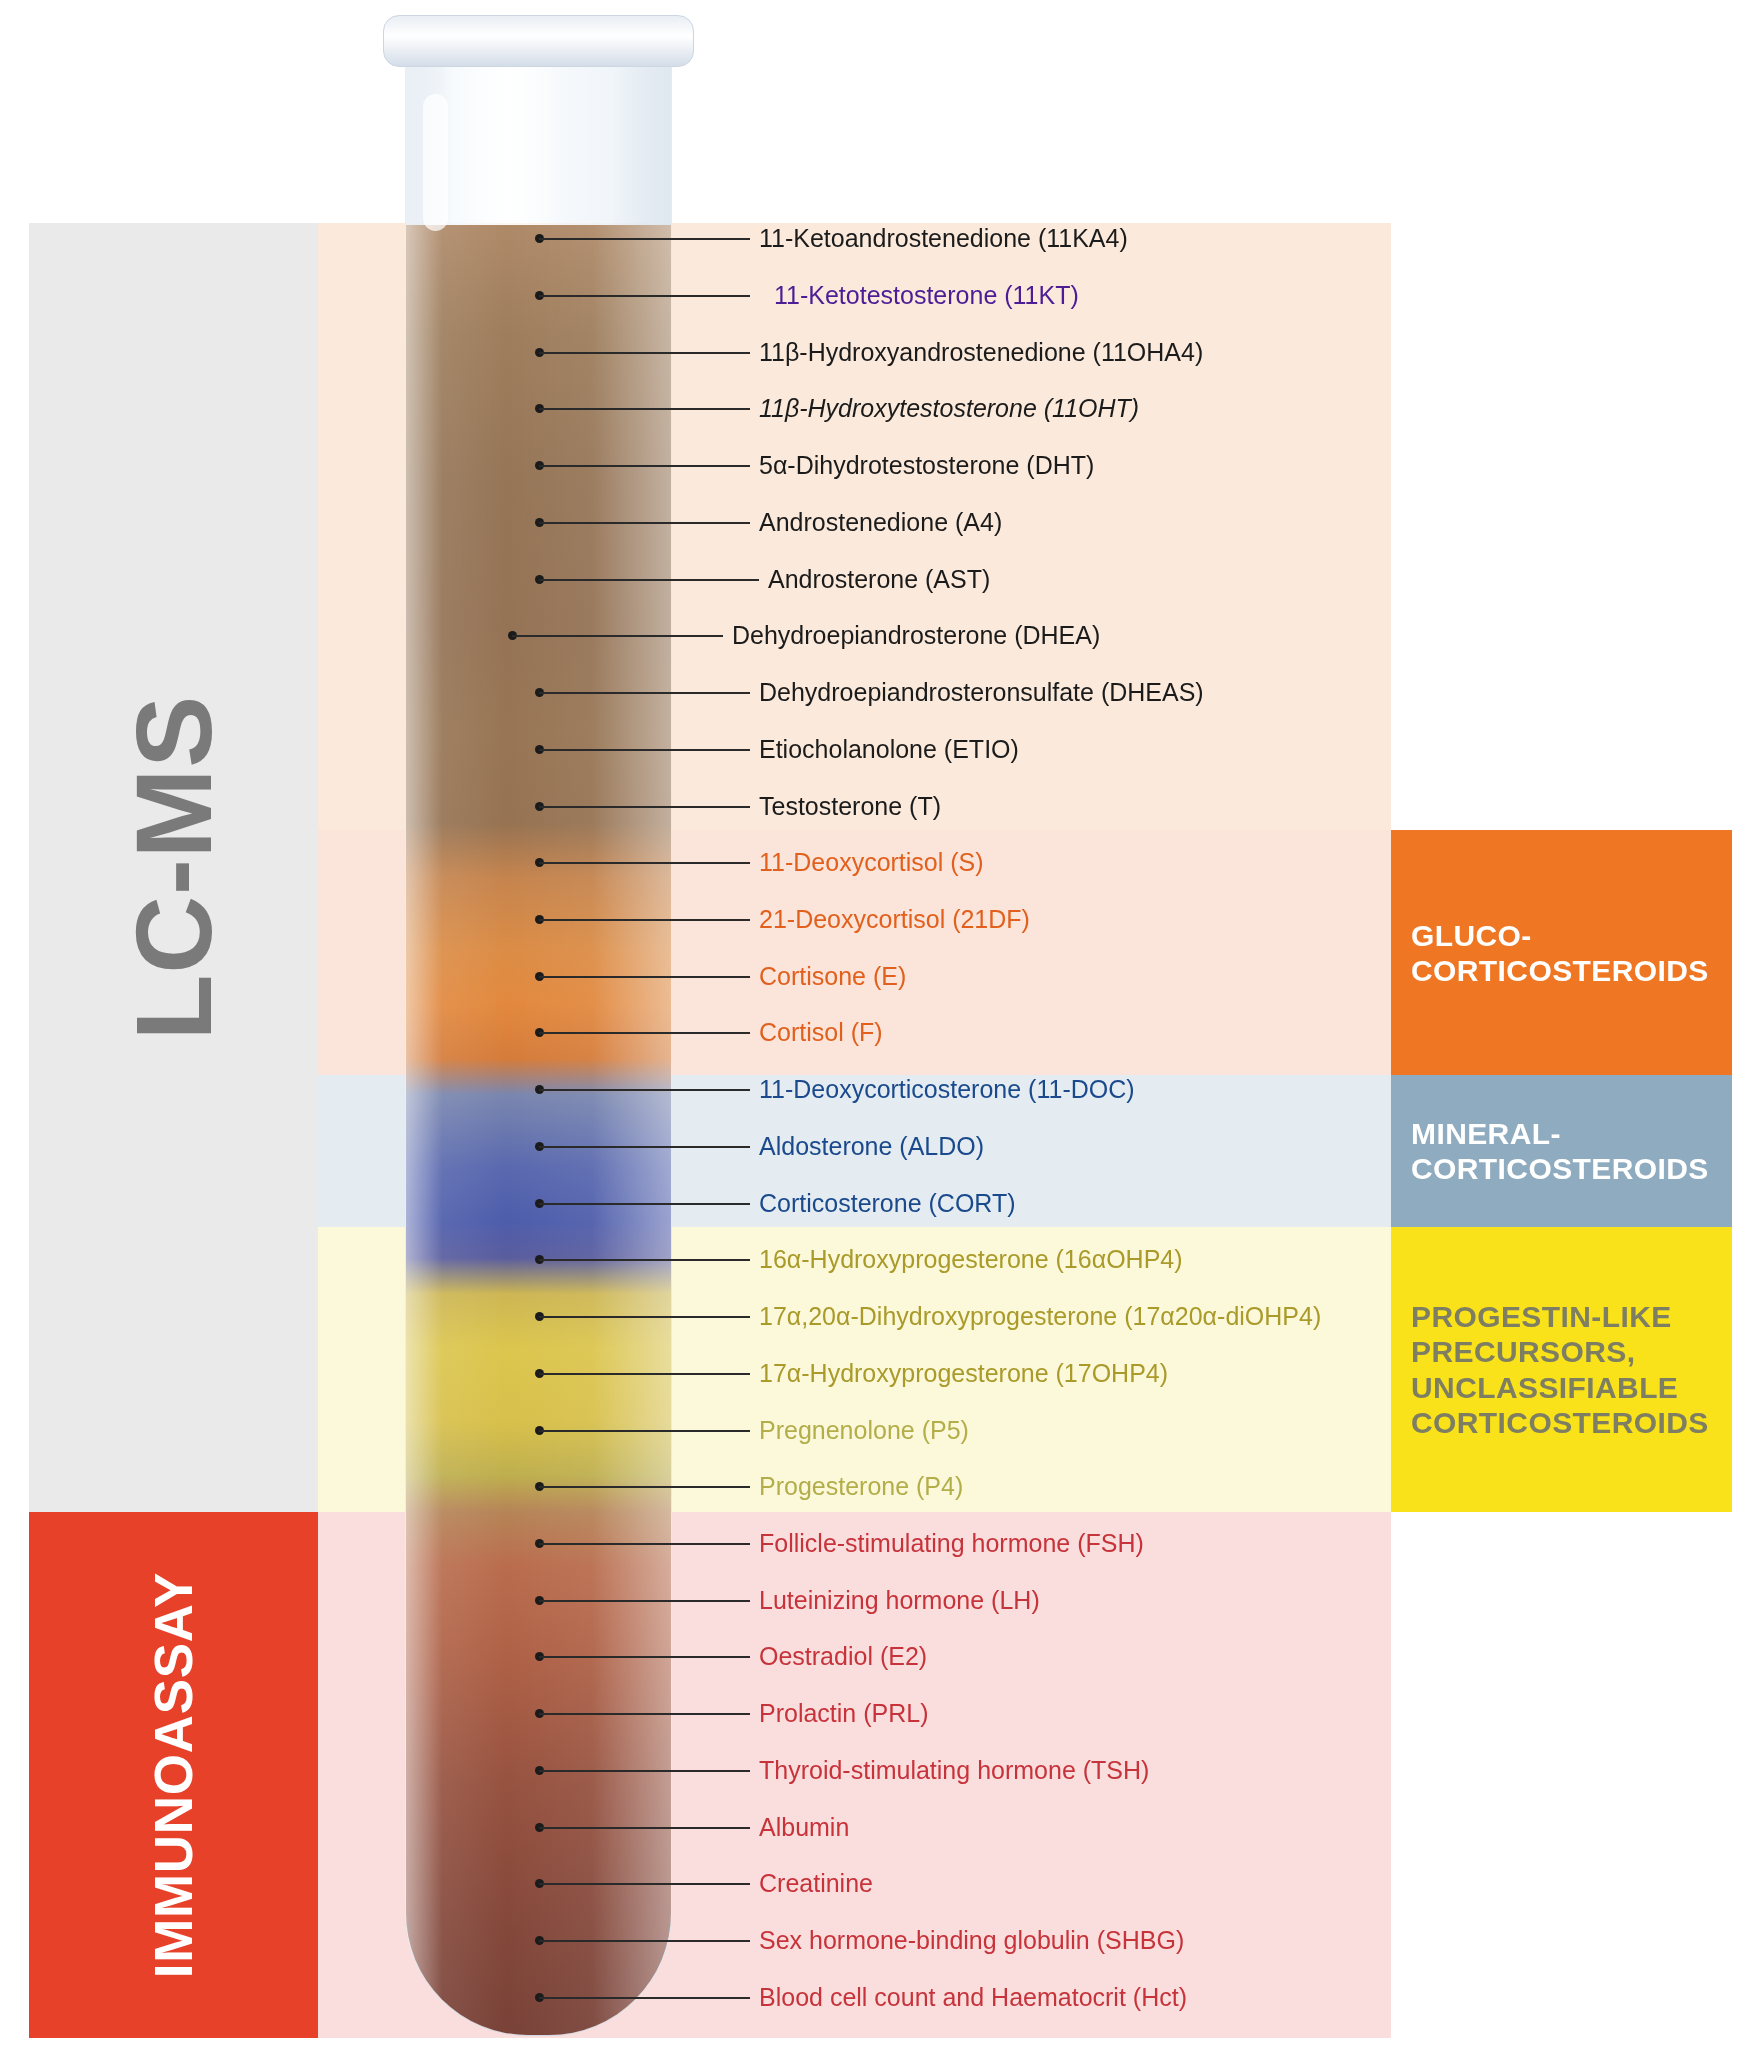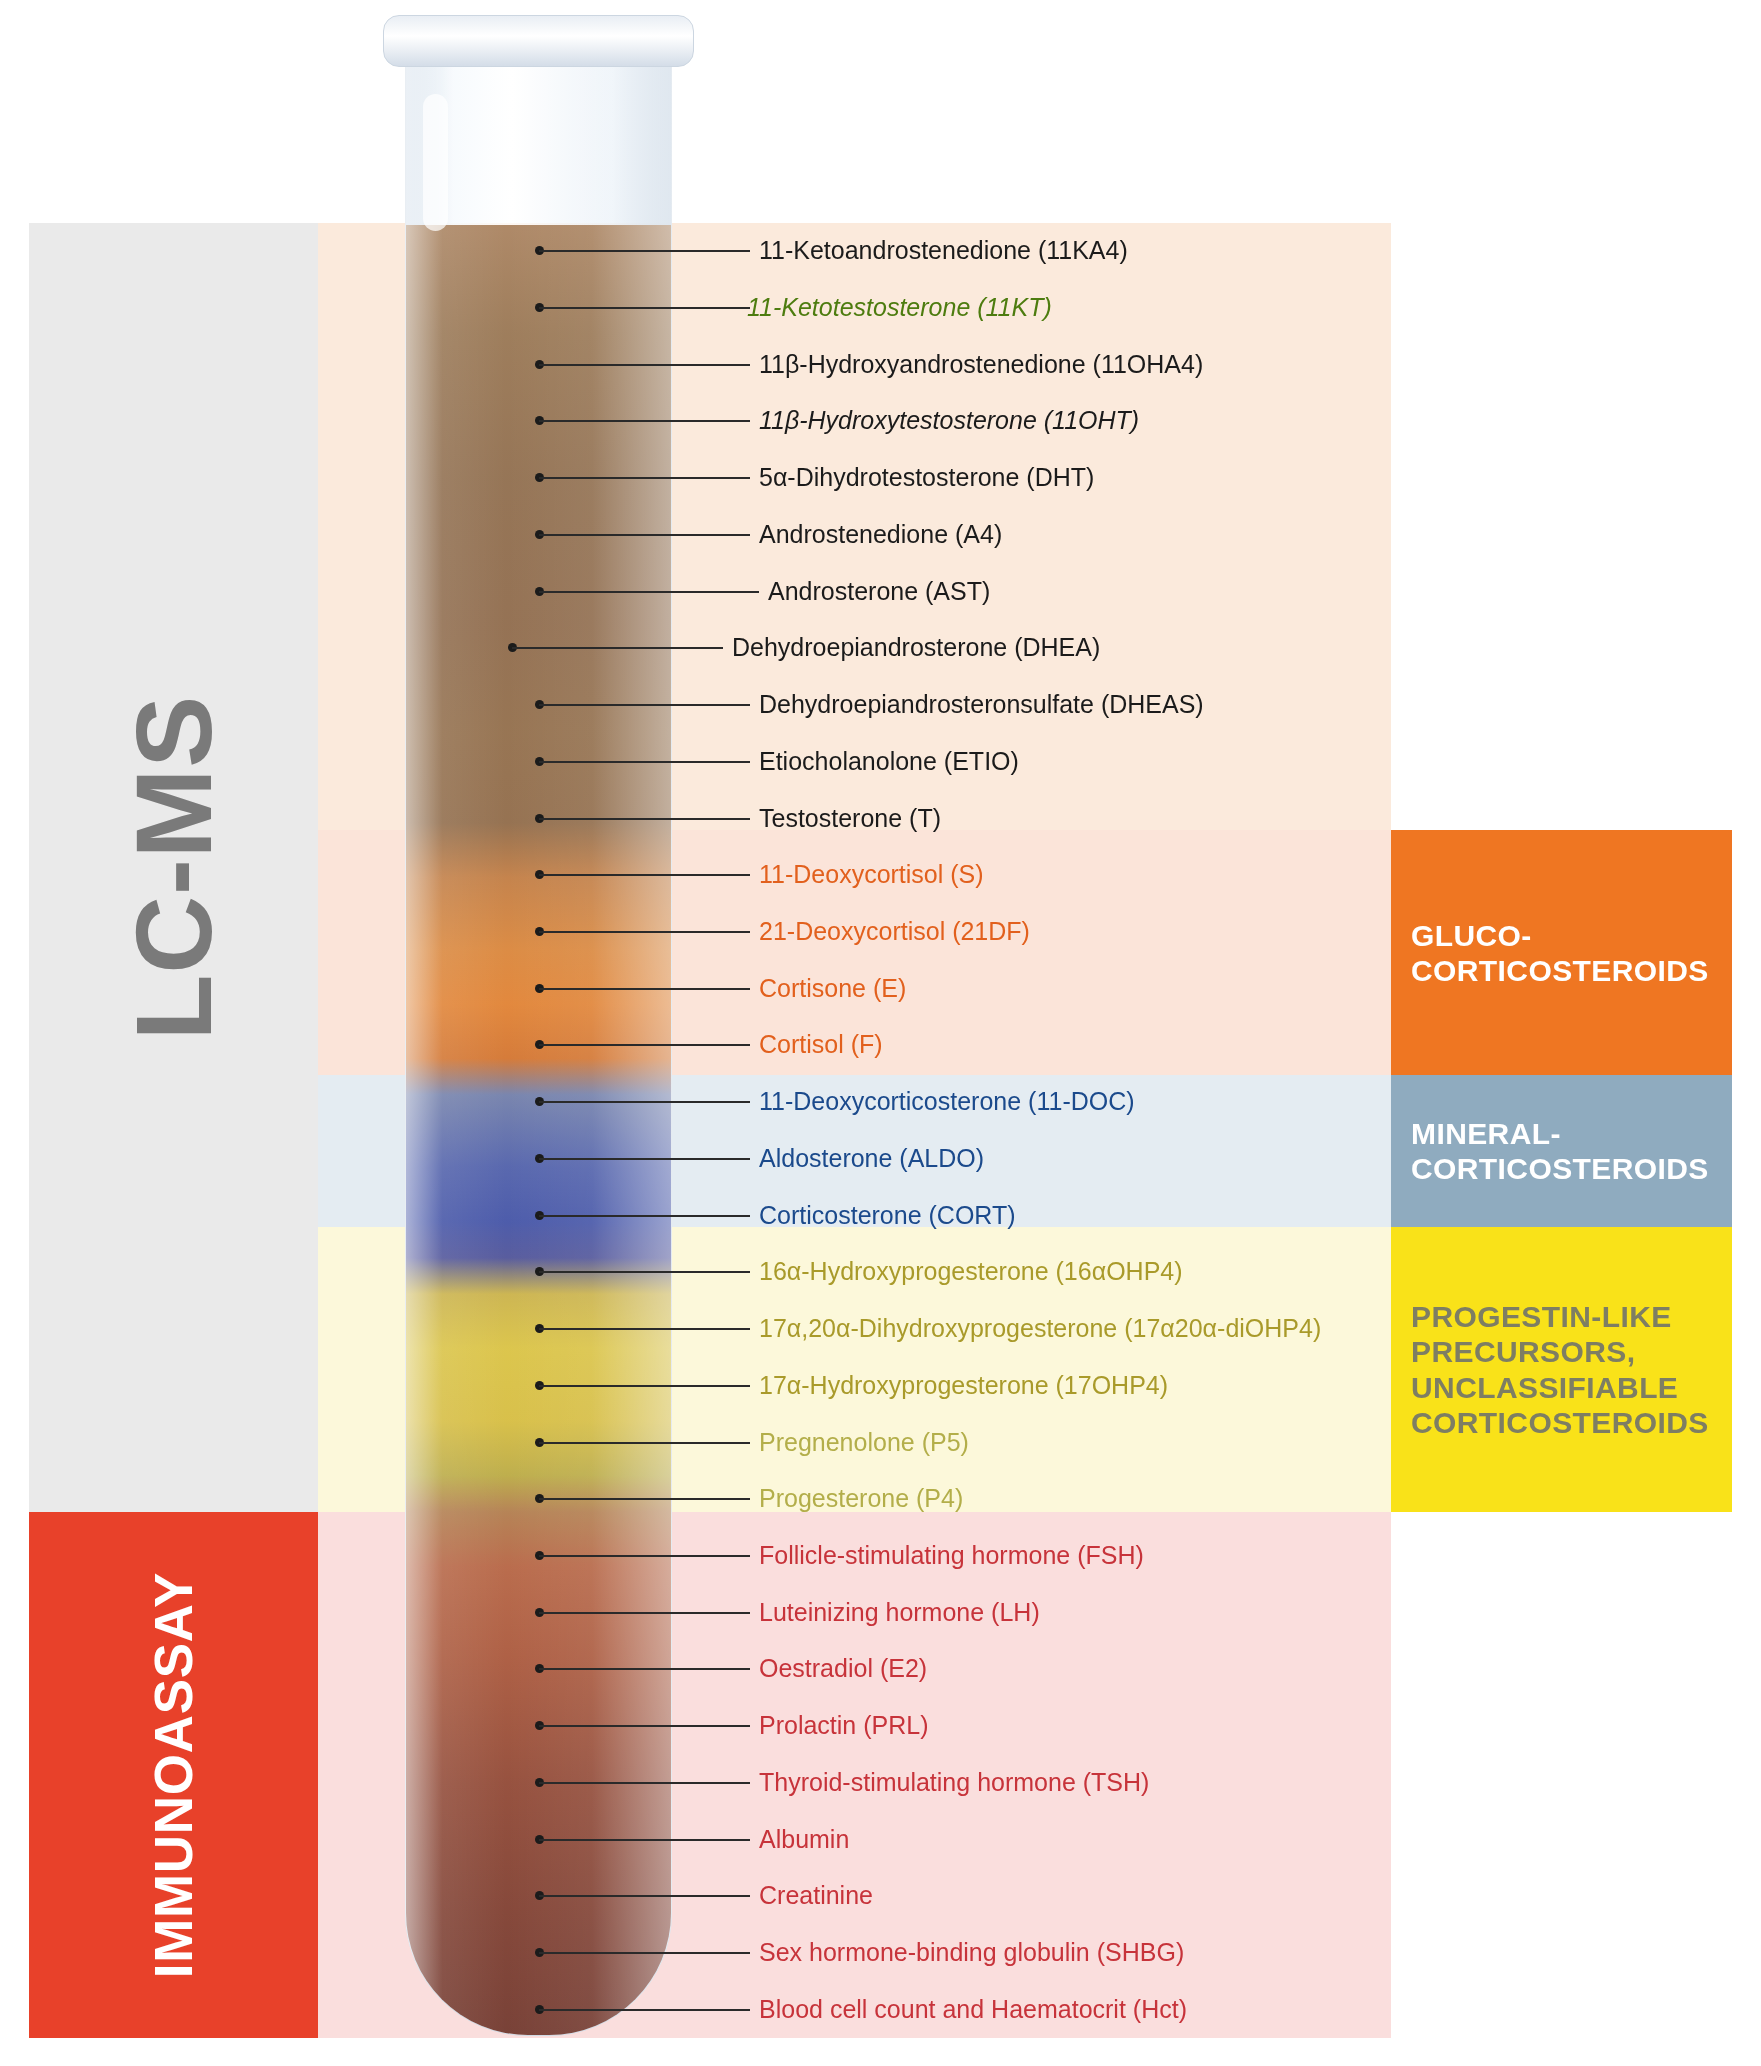--- a/index.html
+++ b/index.html
@@ -190,21 +190,20 @@
       rgba(255,255,255,0.45) 100%);
     pointer-events: none;
   }
 
   
   .callout {
     position: absolute;
     height: 24.6px;
     display: flex;
     align-items: center;
-    margin-top: 12px;
   }
   .callout .dot {
     position: absolute;
     left: 0;
     top: 50%;
     width: 9.4px;
     height: 9.4px;
     margin-top: -4.7px;
     border-radius: 50%;
     background: #1b1b1b;
@@ -263,21 +262,21 @@
 
   <div id="callouts">
       <div class="callout" style="left: 535px; top: 226px; width: 1185px;">
         <span class="dot"></span>
         <span class="leader" style="width: 211px;"></span>
         <span class="analyte-label" style="left: 224px; color: rgb(27, 27, 27);">11-Ketoandrostenedione (11KA4)</span>
       </div>
       <div class="callout" style="left: 535px; top: 283px; width: 1185px;">
         <span class="dot"></span>
         <span class="leader" style="width: 211px;"></span>
-        <span class="analyte-label" style="left: 212px; color: #4d7c0f; font-style: italic;">11-Ketotestosterone (11KT)</span>
+        <span class="analyte-label" style="left: 239px; color: #4c1d95;">11-Ketotestosterone (11KT)</span>
       </div>
       <div class="callout" style="left: 535px; top: 340px; width: 1185px;">
         <span class="dot"></span>
         <span class="leader" style="width: 211px;"></span>
         <span class="analyte-label" style="left: 224px; color: rgb(27, 27, 27);">11β-Hydroxyandrostenedione (11OHA4)</span>
       </div>
       <div class="callout" style="left: 535px; top: 396px; width: 1185px;">
         <span class="dot"></span>
         <span class="leader" style="width: 211px;"></span>
         <span class="analyte-label" style="left: 224px; color: rgb(27, 27, 27); font-style: italic;">11β-Hydroxytestosterone (11OHT)</span>

